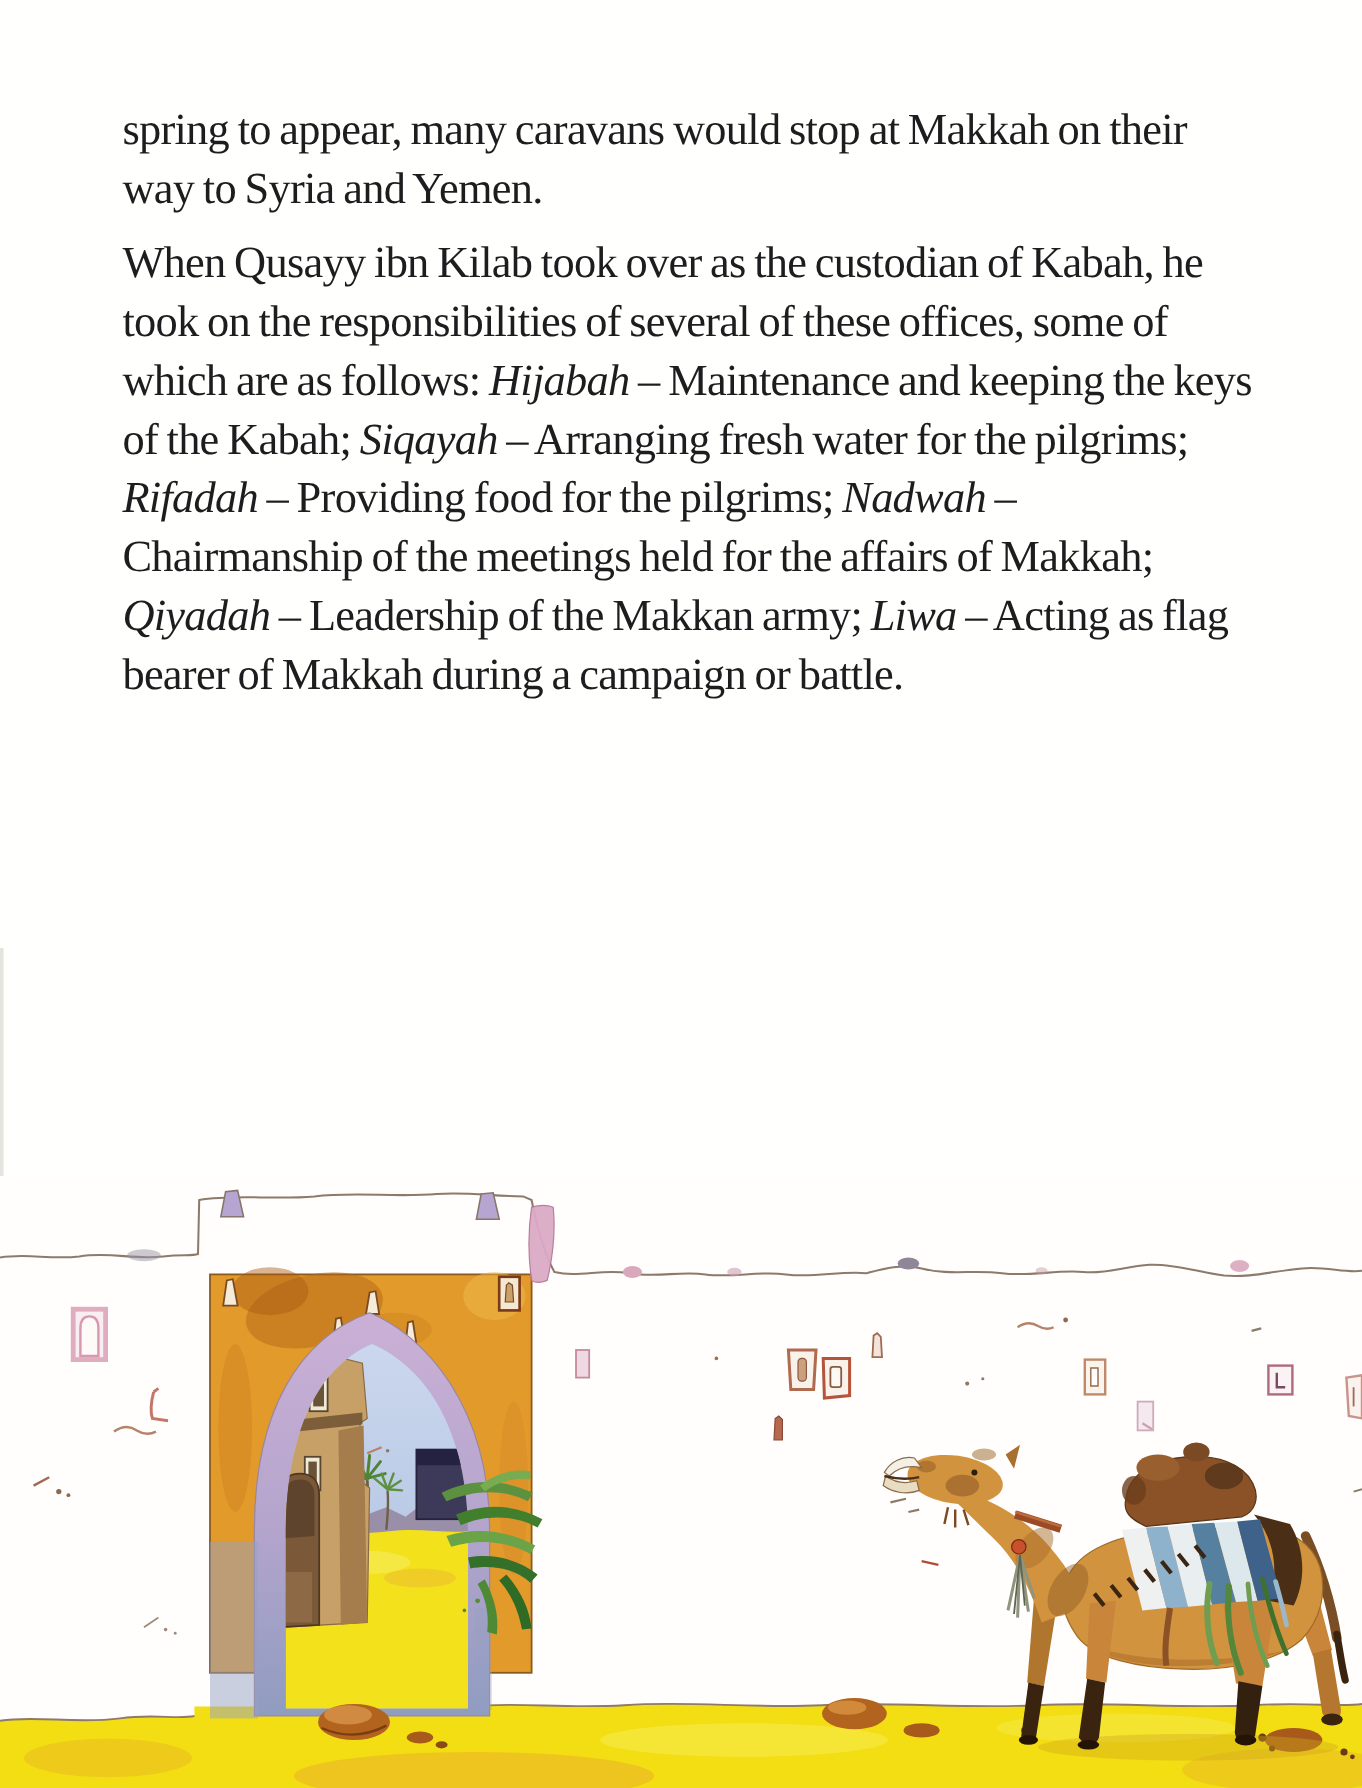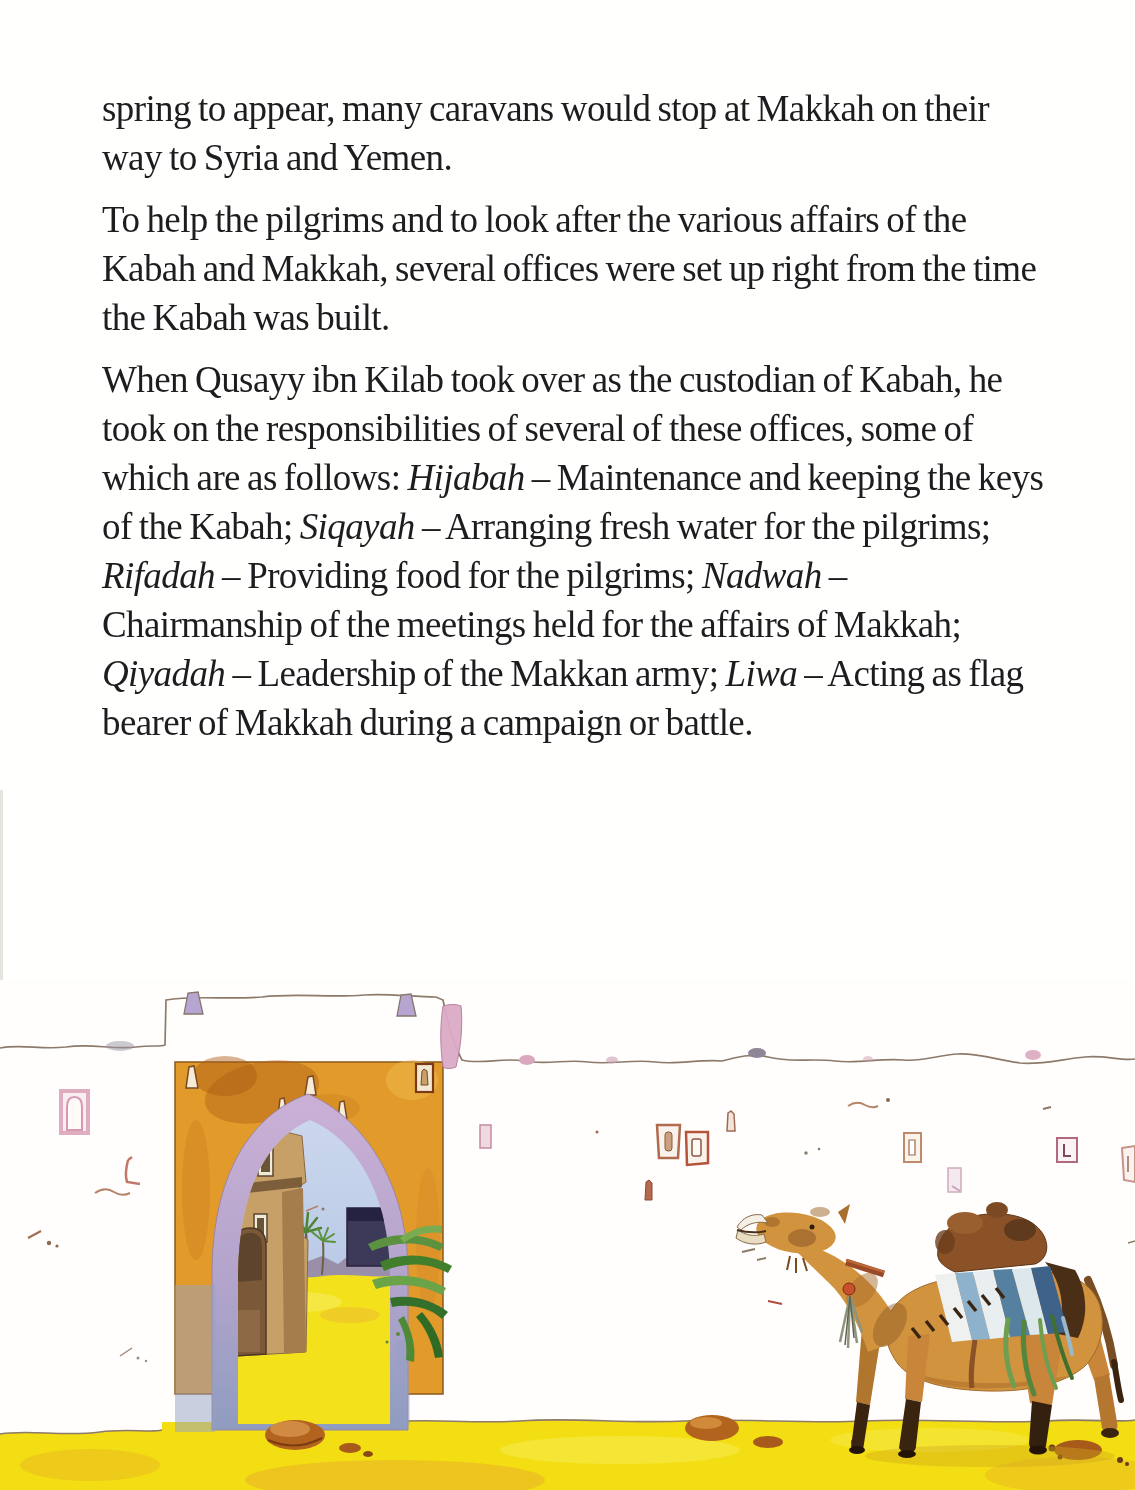--- a/index.html
+++ b/index.html
@@ -16,21 +16,20 @@
   .scan-edge{position:absolute;left:0;top:790px;width:3px;height:220px;background:#dcd8d2;opacity:.7;}
   svg.illustration{position:absolute;left:0;top:980px;display:block;}
 </style>
 </head>
 <body>
 
 <div class="page">
 
   <div class="text-block">
     <p><span>spring to appear, many caravans would stop at Makkah on their way to Syria and Yemen.</span></p>
-    <p><span>To help the pilgrims and to look after the various affairs of the Kabah and Makkah, several offices were set up right from the time the Kabah was built.</span></p>
     <p><span>When Qusayy ibn Kilab took over as the custodian of Kabah, he took on the responsibilities of several of these offices, some of which are as follows: </span><span class="it">Hijabah</span><span> – Maintenance and keeping the keys of the Kabah; </span><span class="it">Siqayah</span><span> – Arranging fresh water for the pilgrims; </span><span class="it">Rifadah</span><span> – Providing food for the pilgrims; </span><span class="it">Nadwah</span><span> – Chairmanship of the meetings held for the affairs of Makkah; </span><span class="it">Qiyadah</span><span> – Leadership of the Makkan army; </span><span class="it">Liwa</span><span> – Acting as flag bearer of Makkah during a campaign or battle.</span></p>
   </div>
 
   <div class="scan-edge"></div>
 
   <svg class="illustration" width="1135" height="510" viewBox="0 0 1135 510">
     <defs>
       <linearGradient id="skyGrad" x1="0" y1="0" x2="0" y2="1">
         <stop offset="0" stop-color="#cdd9ee"></stop>
           <stop offset="1" stop-color="#a9bcdf"></stop>

